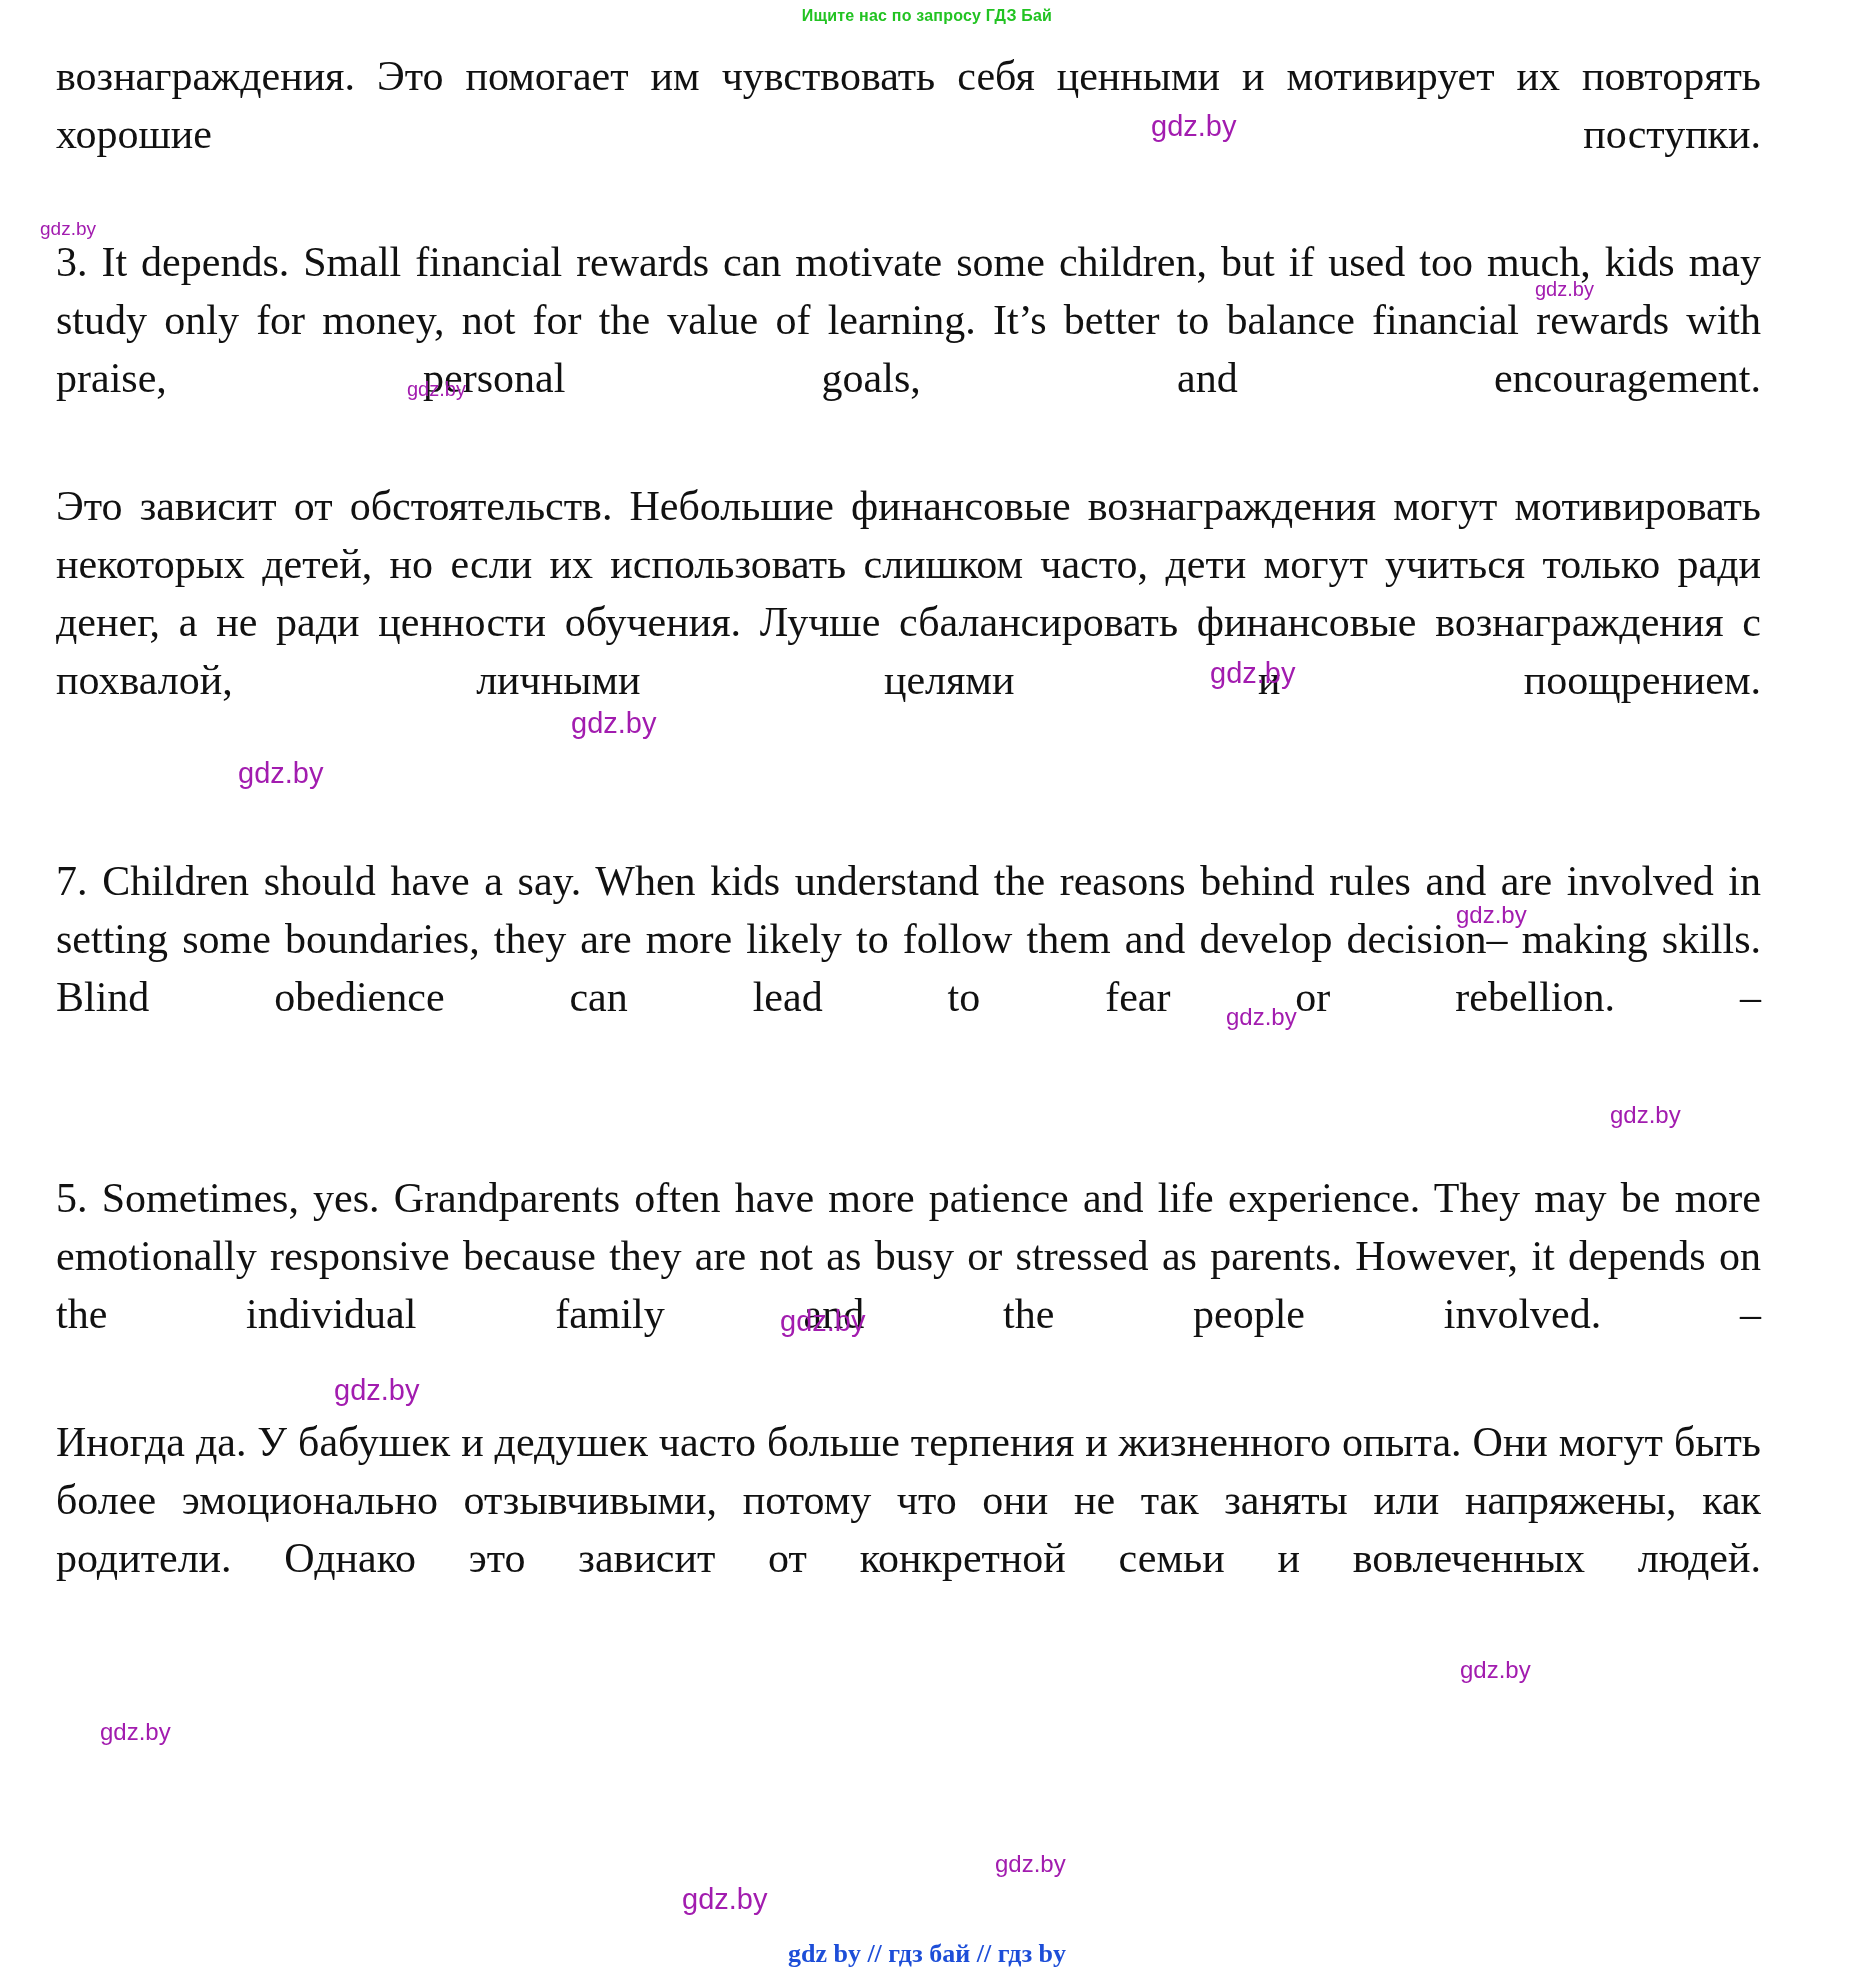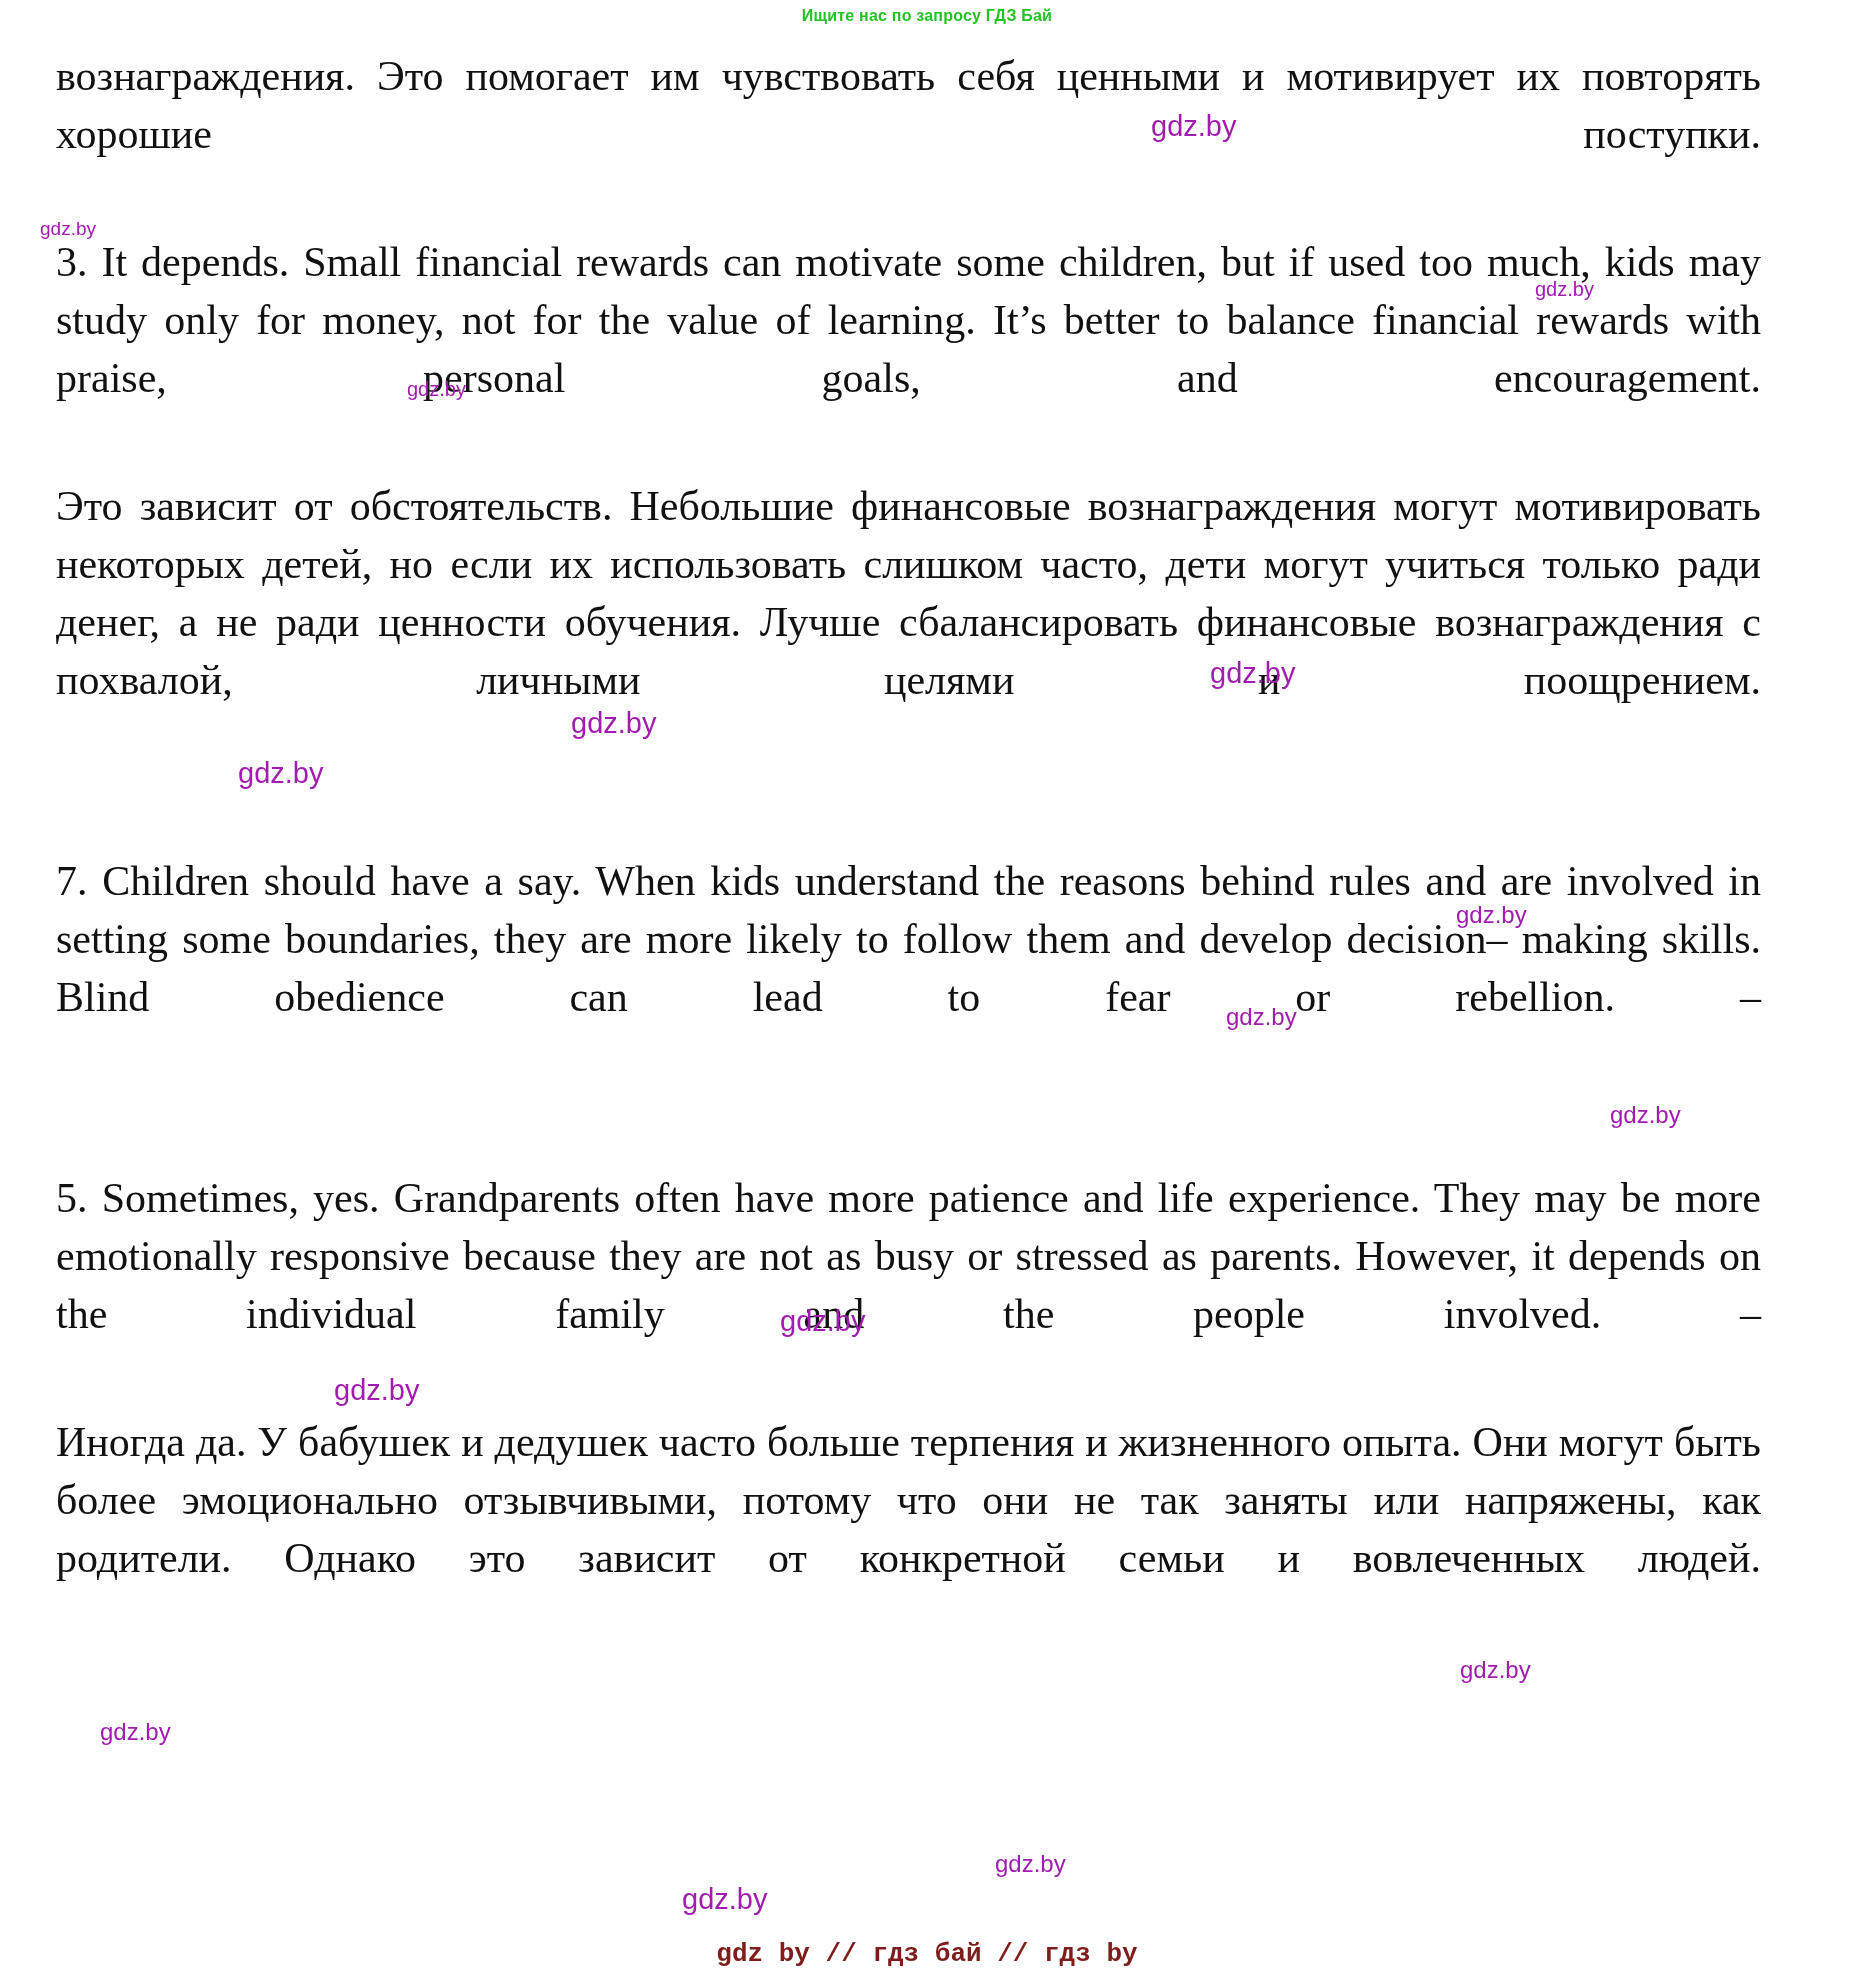--- a/index.html
+++ b/index.html
@@ -72,24 +72,24 @@
 
   
   .footer-strip {
     position: absolute;
     left: 0;
     top: 1939px;
     width: 1854px;
     text-align: center;
   }
   .footer-strip-text {
-    font-family: Liberation Mono, monospace;
+    font-family: Liberation Serif, serif;
     font-size: 26px;
     font-weight: 600;
-    color: #7f1d1d;
+    color: #1d4ed8;
     white-space: nowrap;
   }
 </style>
 </head>
 <body>
 
 <div class="promo-banner">
   <span class="promo-banner-text">Ищите нас по запросу ГДЗ Бай</span>
 </div>
 

